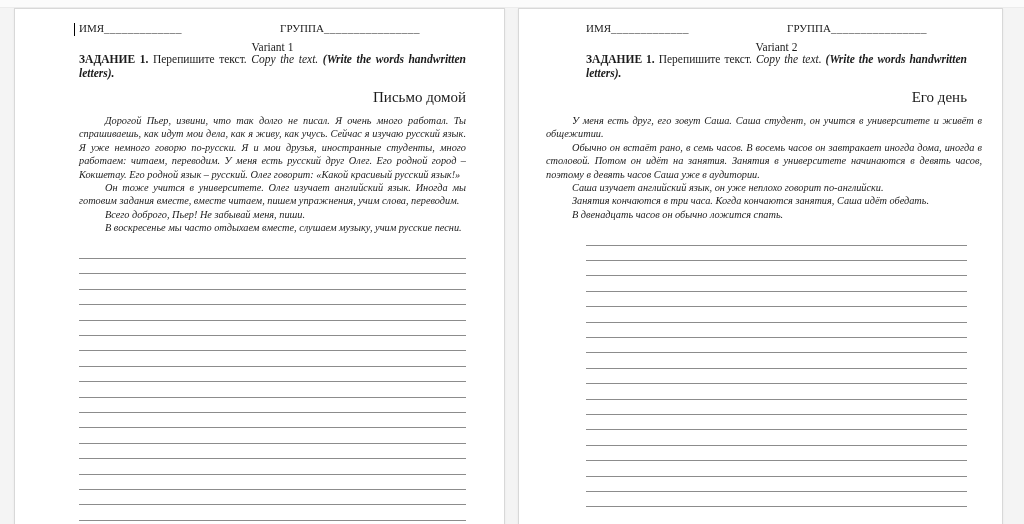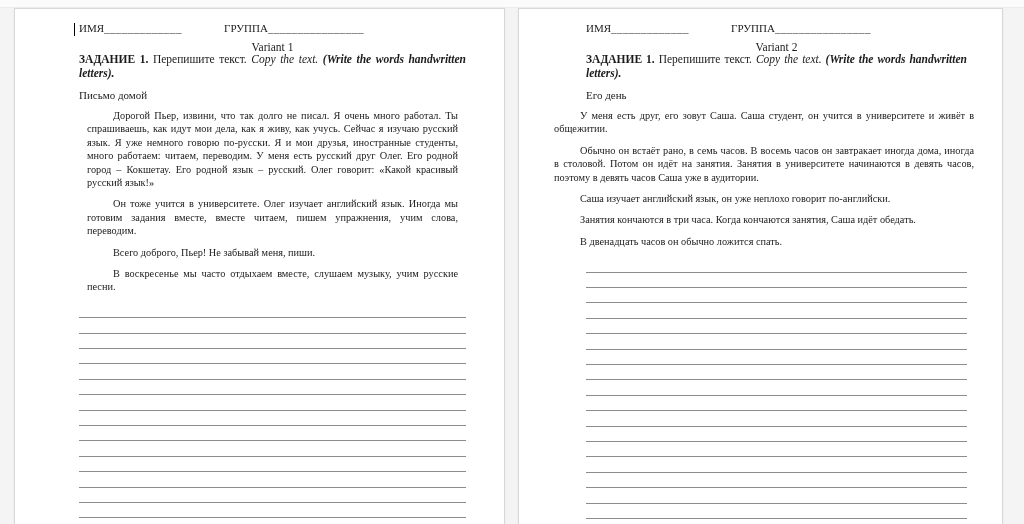--- a/index.html
+++ b/index.html
@@ -31,50 +31,50 @@
   #page1 { left: 14px;  width: 491px; padding: 13px 38px 0 64px; }
   #page2 { left: 518px; width: 485px; padding: 13px 35px 0 67px; }
 
   .hdr-line {
     display: flex;
     align-items: flex-start;
     font-weight: normal;
     font-size: 11px;
     white-space: nowrap;
   }
-  .hdr-group { margin-left: 42px; }
+  .hdr-group { margin-left: 98px; }
   .blank { letter-spacing: 0.5px; }
 
   .variant {
     text-align: center;
     font-weight: normal;
     font-size: 11.5px;
     margin-top: 7px;
   }
   .task {
     font-size: 11.5px;
     line-height: 13.5px;
     text-align: justify;
   }
   .task .b  { font-weight: bold; }
   .task .i  { font-style: italic; }
   .task .bi { font-weight: bold; font-style: italic; }
 
   .doc-title {
-    text-align: left;
-    font-size: 11px;
+    text-align: right;
+    font-size: 15px;
     margin-top: 9px;
   }
   .bodytext {
     margin-top: 8px;
     font-size: 10.3px;
     line-height: 13.4px;
     text-align: justify;
   }
-  .bodytext p { margin: 8px; text-indent: 26px; }
+  .bodytext p { margin: 0; text-indent: 26px; font-style: italic; }
   .wide-body { margin-left: -40px; margin-right: -15px; }
 
   .rules { margin-top: 9px; }
   .rule  { height: 14.4px; border-bottom: 1px solid var(--rule, #8c8c8c); }
 
   .text-cursor {
     position: absolute;
     left: 59px; top: 14px;
     width: 1px; height: 13px;
     background: #000;

